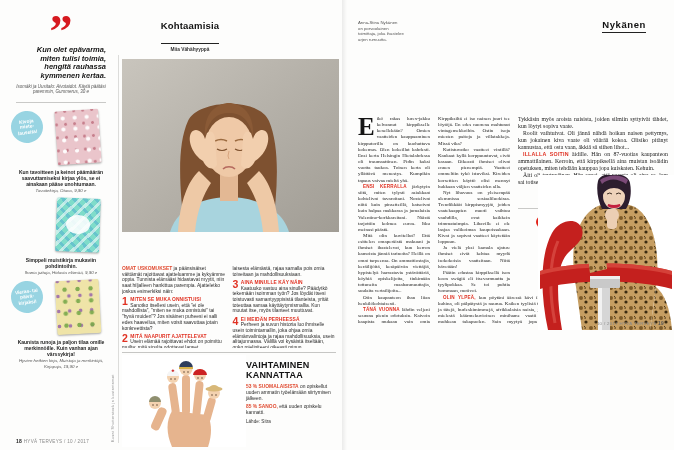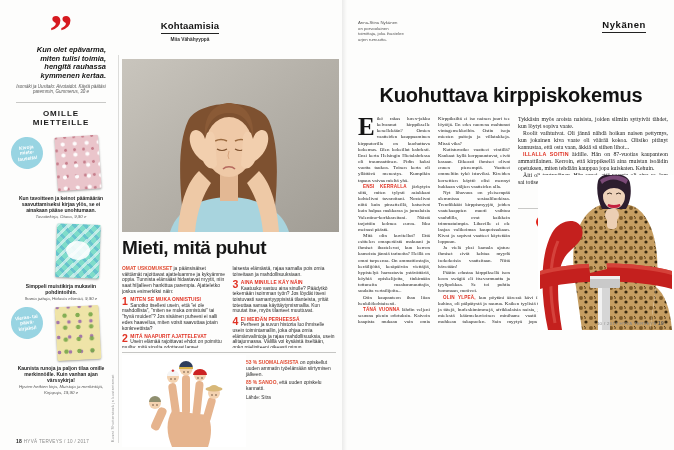--- a/index.html
+++ b/index.html
@@ -36,21 +36,21 @@
     font-size:4.8px; line-height:5.5px; font-weight:bold; display:flex; align-items:center; justify-content:center;
     text-align:center; white-space:pre-line; transform:rotate(-7deg); z-index:2; }
   .caption { font-size:5px; line-height:6px; font-weight:bold; text-align:center; color:#242424; margin-top:2px; }
   .source { font-size:4.4px; line-height:5.3px; font-style:italic; text-align:center; color:#555; margin-top:1px; margin-bottom:4px; }
   .page-footer-left { position:absolute; left:16px; bottom:6px; font-size:4.6px; color:#8a8a8a; letter-spacing:.3px; }
   .page-footer-left b { color:#222; font-size:5px; }
 
   
   .feature { position:absolute; left:122px; top:0; width:217px; height:450px; }
   .kicker-wrap { position:absolute; top:15px; left:12px; width:112px; text-align:center; }
-  .kicker { display:inline-block; font-size:9.5px; font-weight:bold; letter-spacing:.2px; color:#111; padding-bottom:2px; border-bottom:1.5px solid #222; }
+  .kicker { display:inline-block; font-size:9.5px; font-weight:bold; letter-spacing:.2px; color:#111; padding-bottom:12px; border-bottom:1.5px solid #222; }
   .kicker-author { font-size:4.8px; font-weight:bold; color:#333; margin-top:3px; }
   .photo { position:absolute; top:59px; left:0; width:217px; height:173px; overflow:hidden; }
   .headline { position:absolute; top:237px; left:0; font-size:19px; font-weight:bold; letter-spacing:-.4px; color:#161616; }
   .fcols { position:absolute; top:266px; left:0; right:3px; height:82px; display:flex; gap:7px; overflow:hidden; }
   .fcol { flex:1; font-size:4.9px; line-height:5.7px; color:#2a2a2a; }
   .lead-red { color:#e04a30; font-weight:bold; }
   .item { margin-top:2.5px; }
   .item-num { float:left; font-size:10.5px; line-height:9.5px; font-weight:bold; color:#e03122; margin-right:2.5px; }
   .item-title { display:block; color:#e03122; font-weight:bold; font-size:4.9px; letter-spacing:.1px; }
   .fdivider { position:absolute; top:352px; left:0; right:3px; border-top:1px solid #c6c6c4; }
@@ -97,21 +97,20 @@
 </head>
 <body>
 
 <div class="spread">
 
   <div class="sidebar">
     <div class="quote-mark">”</div>
     <div class="side-quote">Kun olet epävarma, miten tulisi toimia, hengitä rauhassa kymmenen kertaa.</div>
     <div class="side-attr">Isomäki ja Uusitalo: Aivotaidot. Käytä päätäsi paremmin, Gummerus, 30 e</div>
     <hr class="side-sep">
-    <div class="side-heading">OMILLE MIETTEILLE</div>
 
     <div class="product">
       <div class="badge">Kivoja
 miete-
 lauseita!</div>
       <div class="book pink"></div>
     </div>
     <div class="caption">Kun tavoitteen ja keinot päämäärän saavuttamiseksi kirjaa ylös, se ei ainakaan pääse unohtumaan.</div>
     <div class="source">Tavoitekirja, Otava, 9,90 e</div>
 
@@ -163,21 +162,20 @@
         <path d="M113 82 q6 -3 12 0" stroke="#9c6b40" stroke-width="1.6" fill="none"></path>
         <path d="M95 90 q5 3 10 0" stroke="#7c4f2c" stroke-width="1.2" fill="none"></path>
         <path d="M113 90 q5 3 10 0" stroke="#7c4f2c" stroke-width="1.2" fill="none"></path>
         <path d="M107 92 q-2 6 0 8" stroke="#d8a57e" stroke-width="1" fill="none"></path>
         <path d="M101 110 c3 -3 9 -3 12 0" stroke="#b66a5e" stroke-width="1.6" fill="none"></path>
         <path d="M81 102 C71 96 65 82 69 74 C73 68 81 72 83 80 L85 74 C89 70 93 74 93 80 L95 106 C91 112 85 110 81 102 Z" fill="#f2cfae"></path>
         <path d="M133 102 C143 96 149 82 145 74 C141 68 133 72 131 80 L129 74 C125 70 121 74 121 80 L119 106 C123 112 129 110 133 102 Z" fill="#f2cfae"></path>
       </svg>
     </div>
 
-    <div class="headline">Mieti, mitä puhut</div>
 
     <div class="fcols">
       <div class="fcol">
         <p><span class="lead-red">OMAT USKOMUKSET</span> <span>ja päänsisäiset väittämät rajoittavat ajatteluamme ja kykyämme oppia. Tunnista elämääsi hidastavat myytit, niin saat hiljalleen hankittua parempia. Ajatteletko joskus esimerkiksi näin:</span></p>
         <div class="item">
           <span class="item-num">1</span>
           <span class="item-title">MITEN SE MUKA ONNISTUISI</span>
           <span>Sanotko itsellesi usein, että ”ei ole mahdollista”, ”miten se muka onnistuisi” tai ”hyvä muiden”? Jos sisäinen puheesi ei salli edes haaveilua, miten voisit saavuttaa jotain konkreettista?</span>
         </div>
         <div class="item">
@@ -239,20 +237,22 @@
             <circle cx="80" cy="23" r=".7" fill="#4a3020"></circle>
 
           <circle cx="92" cy="38" r="6" fill="#f3d2b0"></circle>
           <ellipse cx="92" cy="34" rx="8.5" ry="2.4" fill="#d8b878"></ellipse>
           <path d="M87 34 a5 4 0 0 1 10 0 Z" fill="#d8b878"></path>
           <circle cx="90" cy="40" r=".7" fill="#4a3020"></circle>
             <circle cx="94" cy="40" r=".7" fill="#4a3020"></circle>
         </svg>
       </div>
       <div class="swap">
+        <div class="swap-heading">VAIHTAMINEN
+KANNATTAA</div>
         <div class="swap-stat">
           <span class="lead-red">53 % SUOMALAISISTA</span>
           <span>on opiskellut uuden ammatin työelämään siirtymisen jälkeen.</span>
         </div>
         <div class="swap-stat">
           <span class="lead-red">85 % SANOO,</span>
           <span>että uuden opiskelu kannatti.</span>
         </div>
         <div class="swap-source">Lähde: Sitra</div>
       </div>
@@ -260,21 +260,20 @@
   </div>
   <div class="vcredit">Kuvat Shutterstock ja kustantamot</div>
 
   <div class="gutter"></div>
   <div class="rpage">
     <div class="byline">Anna-Stina Nykänen
 on porvoolainen
 toimittaja, joka ihastelee
 arjen rumuutta.</div>
     <div class="colname">Nykänen</div>
-    <div class="rheadline">Kuohuttava kirppiskokemus</div>
 
     <div class="rcols">
       <div class="rcol1">
         <p class="rp"><span class="dropcap">E</span><span>ikö rakas lurex-jakku kelvannut kirppikselle kenellekään? Omien vaatteiden kauppaaminen kirpputorilla on kuohuttava kokemus. Olen kokeillut kahdesti. Ensi kerta Helsingin Hietalahdessa oli traumaattinen. Pidin kaksi vuotta taukoa. Toinen kerta oli yllättävä menestys. Kumpikin tapaus vaivaa mieltä yhä.</span></p>
         <p class="rp"><span class="rlead">ENSI KERRALLA</span> <span>järkytyin siitä, miten tylysti asiakkaat kohtelivat tavaroitani. Nostelivat niitä kuin pinsetteillä, katsoivat kuin halpaa makkaraa ja jumalaisia Valentino-korkkareitani. Näistä tarjottiin kolmea euroa. Itku meinasi päästä.</span></p>
         <p class="rp">Mitä olin kuvitellut? Että esittelen omaperäistä makuani ja ihmiset ihastelevat, kun kerron kamoista jänniä tarinoita? Heillä on omat tarpeensa. On ammattiostajia, keräilijöitä, kesäpäivän viettäjiä, hypistelyä harrastavia ystävättäriä, köyhiä opiskelijoita, tinkimään tottuneita maahanmuuttajia, suulaita vertailijoita...</p>
         <p class="rp">Otin kaupanteon ihan liian henkilökohtaisesti.</p>
         <p class="rp"><span class="rlead">TÄNÄ VUONNA</span> <span>lähdin veljeni seurana pienin odotuksin. Kaivoin kaapista mukaan vain omia vaatteitani, vaikka kaikki sanovat, etteivät vaatteet myy, paitsi lasten. Minun vaatteeni olivat päinvastoin isoa kokoa, plus size, XL tai kenties XXXXXL.</span></p>
         <p class="rp">Kuinka kävi? Paljettikreppi vietiin heti kassin päältä. Pöydän ääreen virtasi naisia, jotka kehuivat, että kerrankin on heille sopivan kokoisia vaatteita. Olin vahingossa löytänyt omat asiakkaani, oman markkinarakoni ja erikoisalani.</p>
       </div>

